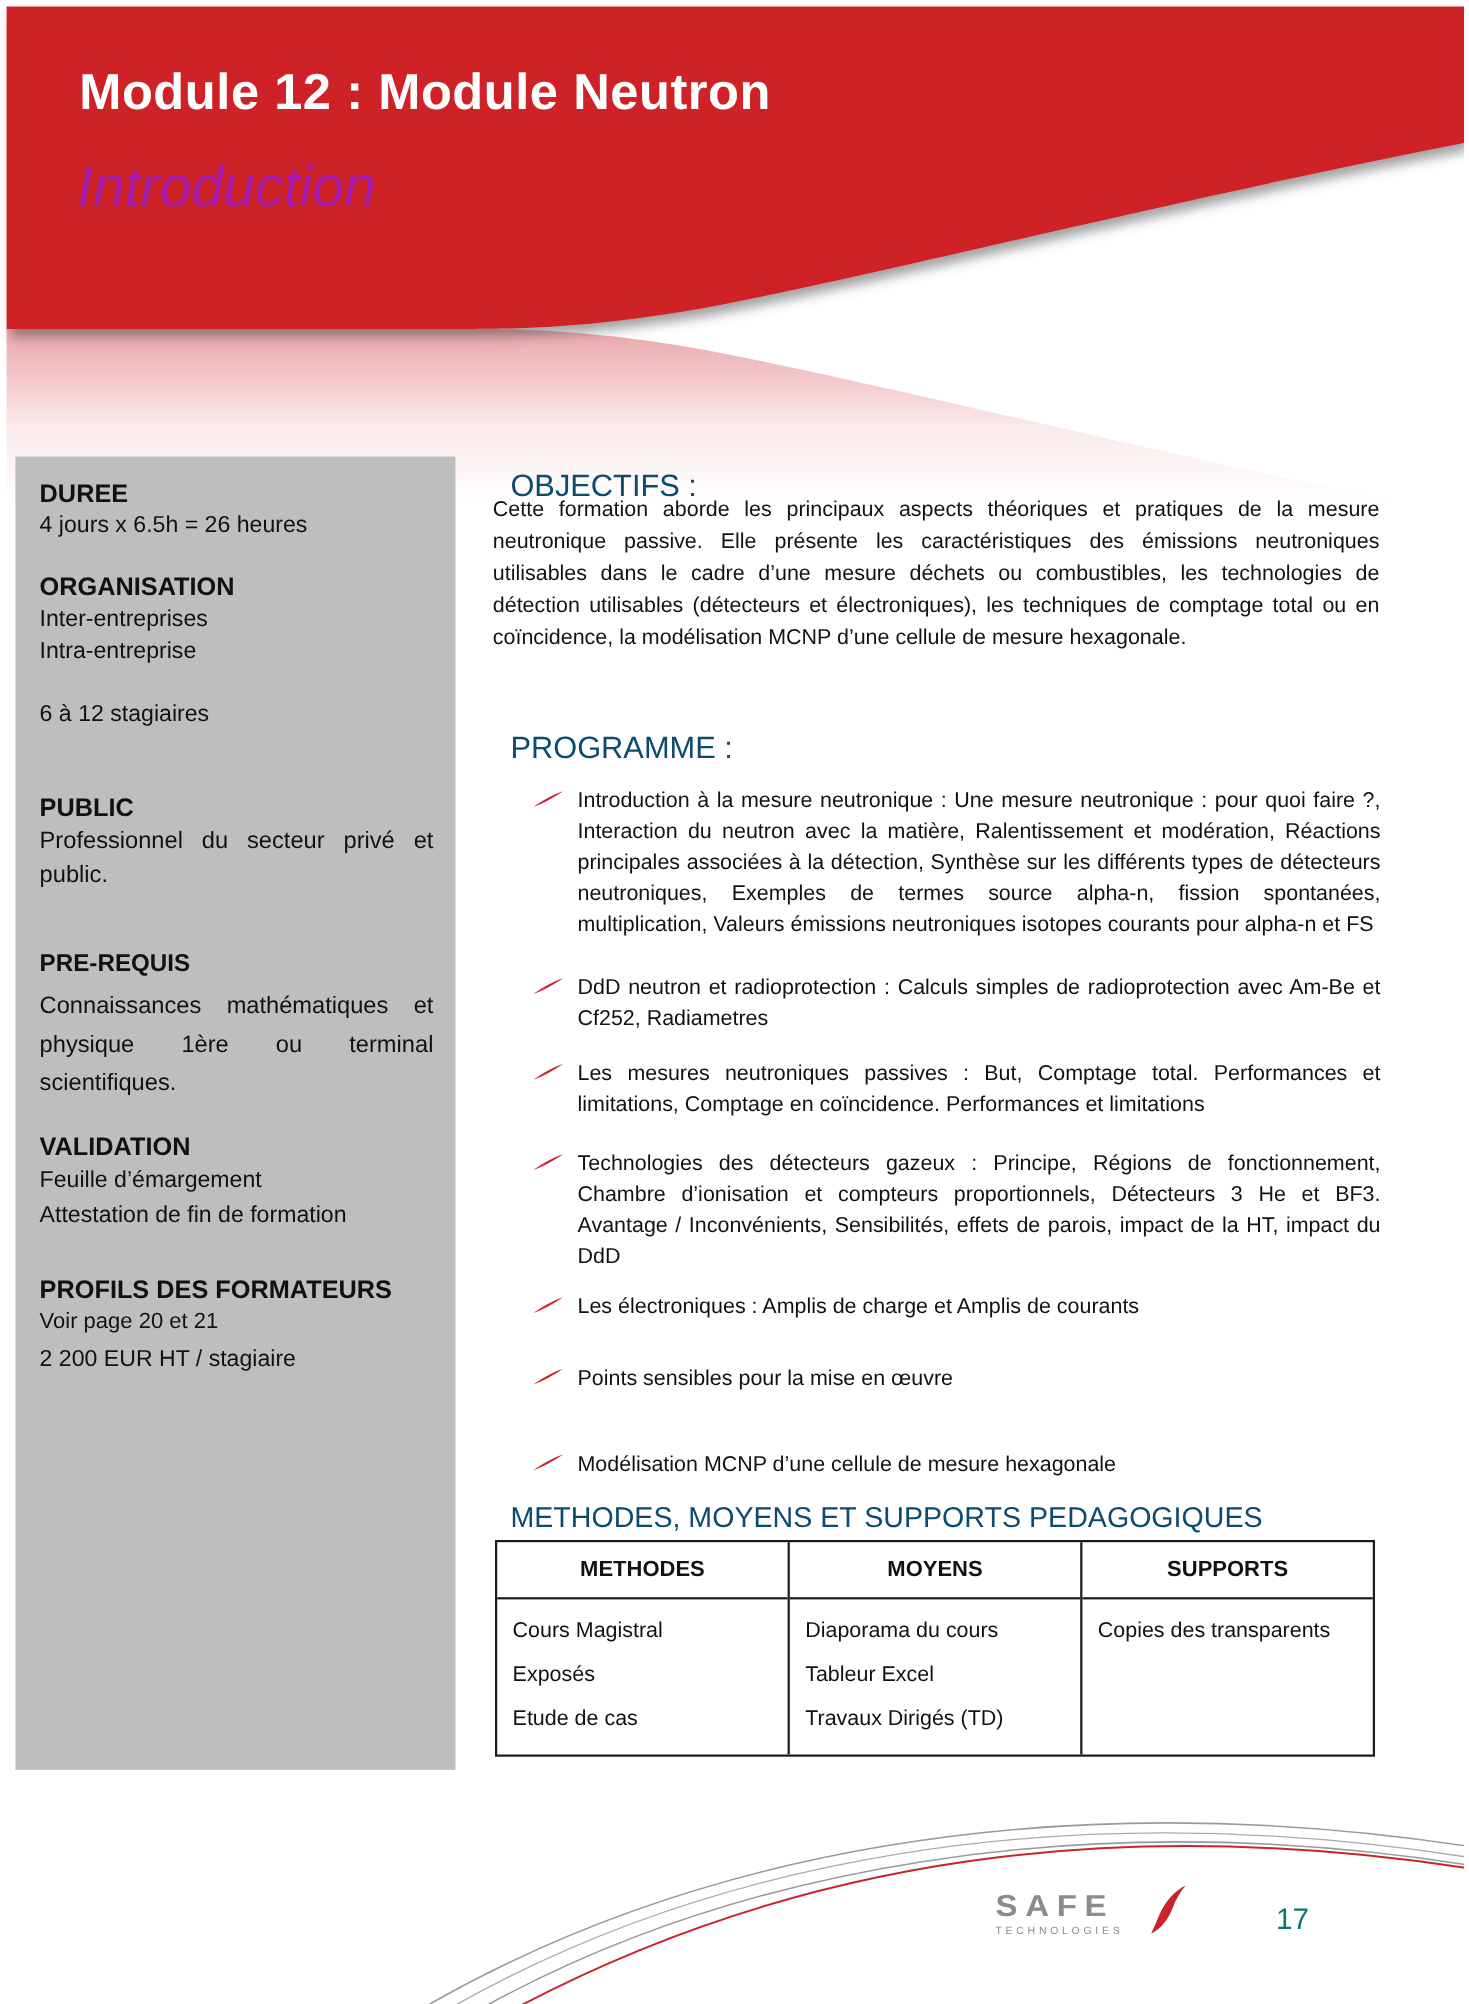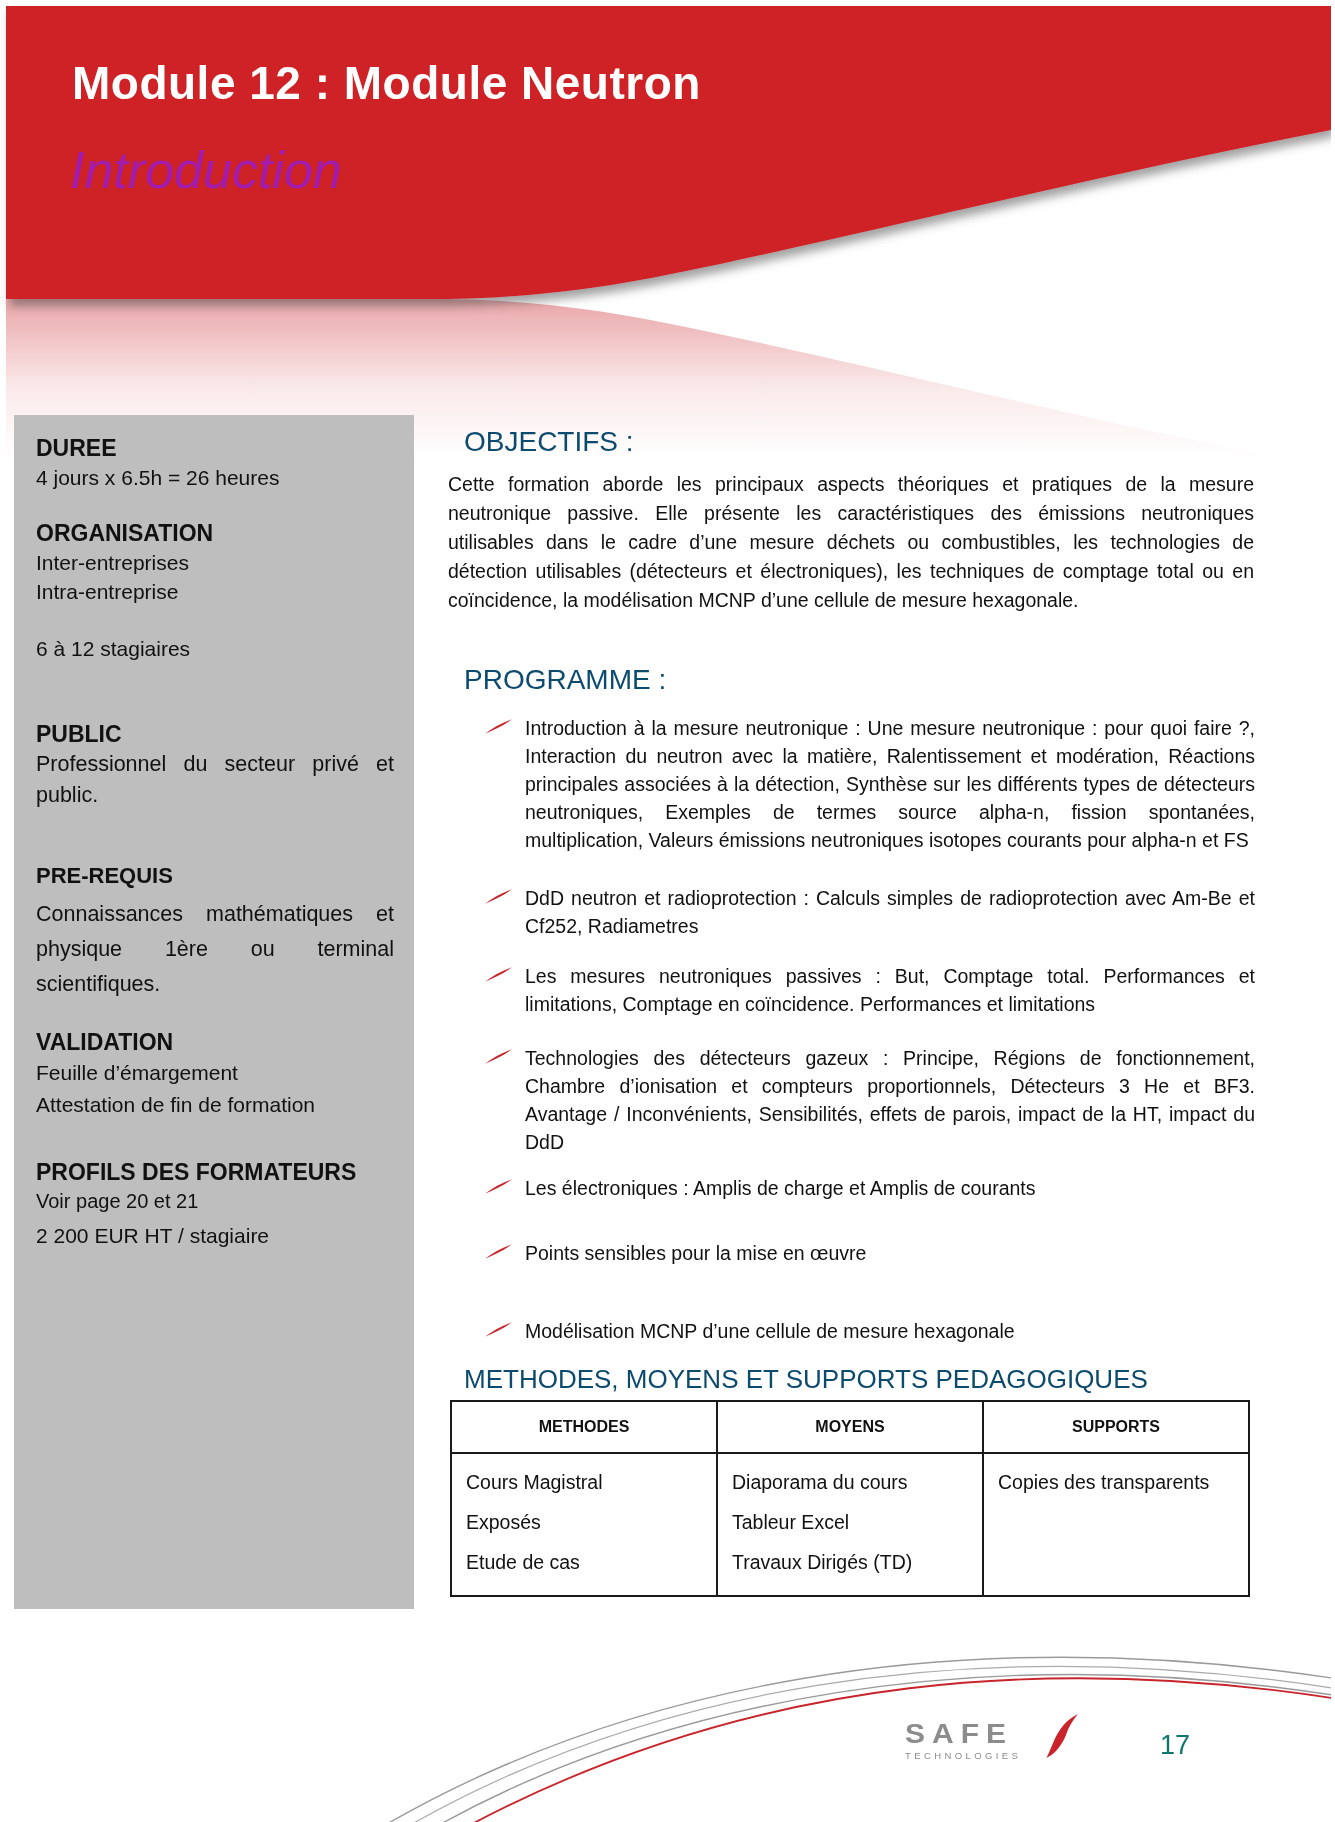--- a/index.html
+++ b/index.html
@@ -18,36 +18,36 @@
   .sb-h.small{font-size:22px;}
   .sb-t{font-size:21px;line-height:29px;}
   .sb-just{text-align:justify;line-height:35px;font-size:21.5px;}
   .sb-just2{text-align:justify;line-height:31px;font-size:21.5px;}
   .mt6{margin-top:6px;} .mt26{margin-top:26px;} .mt28{margin-top:28px;} .mt36{margin-top:36px;}
   .mt50{margin-top:50px;} .mt56{margin-top:56px;} .mt25{margin-top:25px;}
   .lh32{line-height:32px;} .vs20{font-size:20px;line-height:28px;}
 
   
   .sec-h{position:absolute;left:464px;color:#0c4a6e;font-weight:normal;font-size:28px;white-space:nowrap;}
-  .obj-body{position:absolute;left:448px;top:470px;width:806px;text-align:justify;
+  .obj-body{position:absolute;left:448px;top:449px;width:806px;text-align:justify;
             font-size:19.5px;line-height:29px;}
   .prog{position:absolute;left:485px;top:714px;width:770px;}
   .prog-item{position:relative;padding-left:40px;}
   .prog-item .swoosh{position:absolute;left:0;top:5px;width:27px;height:15px;}
   .item-text{font-size:19.5px;line-height:28px;text-align:justify;}
   .gap1{margin-bottom:30px;} .gap2{margin-bottom:22px;} .gap3{margin-bottom:26px;}
   .gap4{margin-bottom:18px;} .gap5{margin-bottom:37px;} .gap6{margin-bottom:50px;}
 
   
   .mtable{position:absolute;left:450px;top:1400px;width:800px;height:197px;border:2px solid #1a1a1a;
           display:flex;box-sizing:border-box;background:#fff;}
   .mcol{flex:1;border-right:2px solid #1a1a1a;display:flex;flex-direction:column;box-sizing:border-box;}
   .mcol:last-child{border-right:none;}
   .mhead{height:52px;border-bottom:2px solid #1a1a1a;display:flex;align-items:center;justify-content:center;
-         font-weight:bold;font-size:16px;box-sizing:border-box;}
+         font-weight:bold;font-size:20px;box-sizing:border-box;}
   .mbody{padding:16px 14px 0 14px;}
   .mline{font-size:19.5px;line-height:24px;margin-bottom:16px;}
 
   
   .footer-svg{position:absolute;left:0;top:1592px;}
   .logo{position:absolute;left:905px;top:1720px;width:200px;}
   .logo-safe{font-size:30px;font-weight:bold;color:#8C8C8C;letter-spacing:7px;line-height:30px;
              transform:scaleY(0.92);transform-origin:left top;}
   .logo-tech{font-size:9.5px;color:#8C8C8C;letter-spacing:3.4px;margin-top:0px;}
   .logo-swoosh{position:absolute;left:135px;top:-6px;width:38px;height:44px;}

